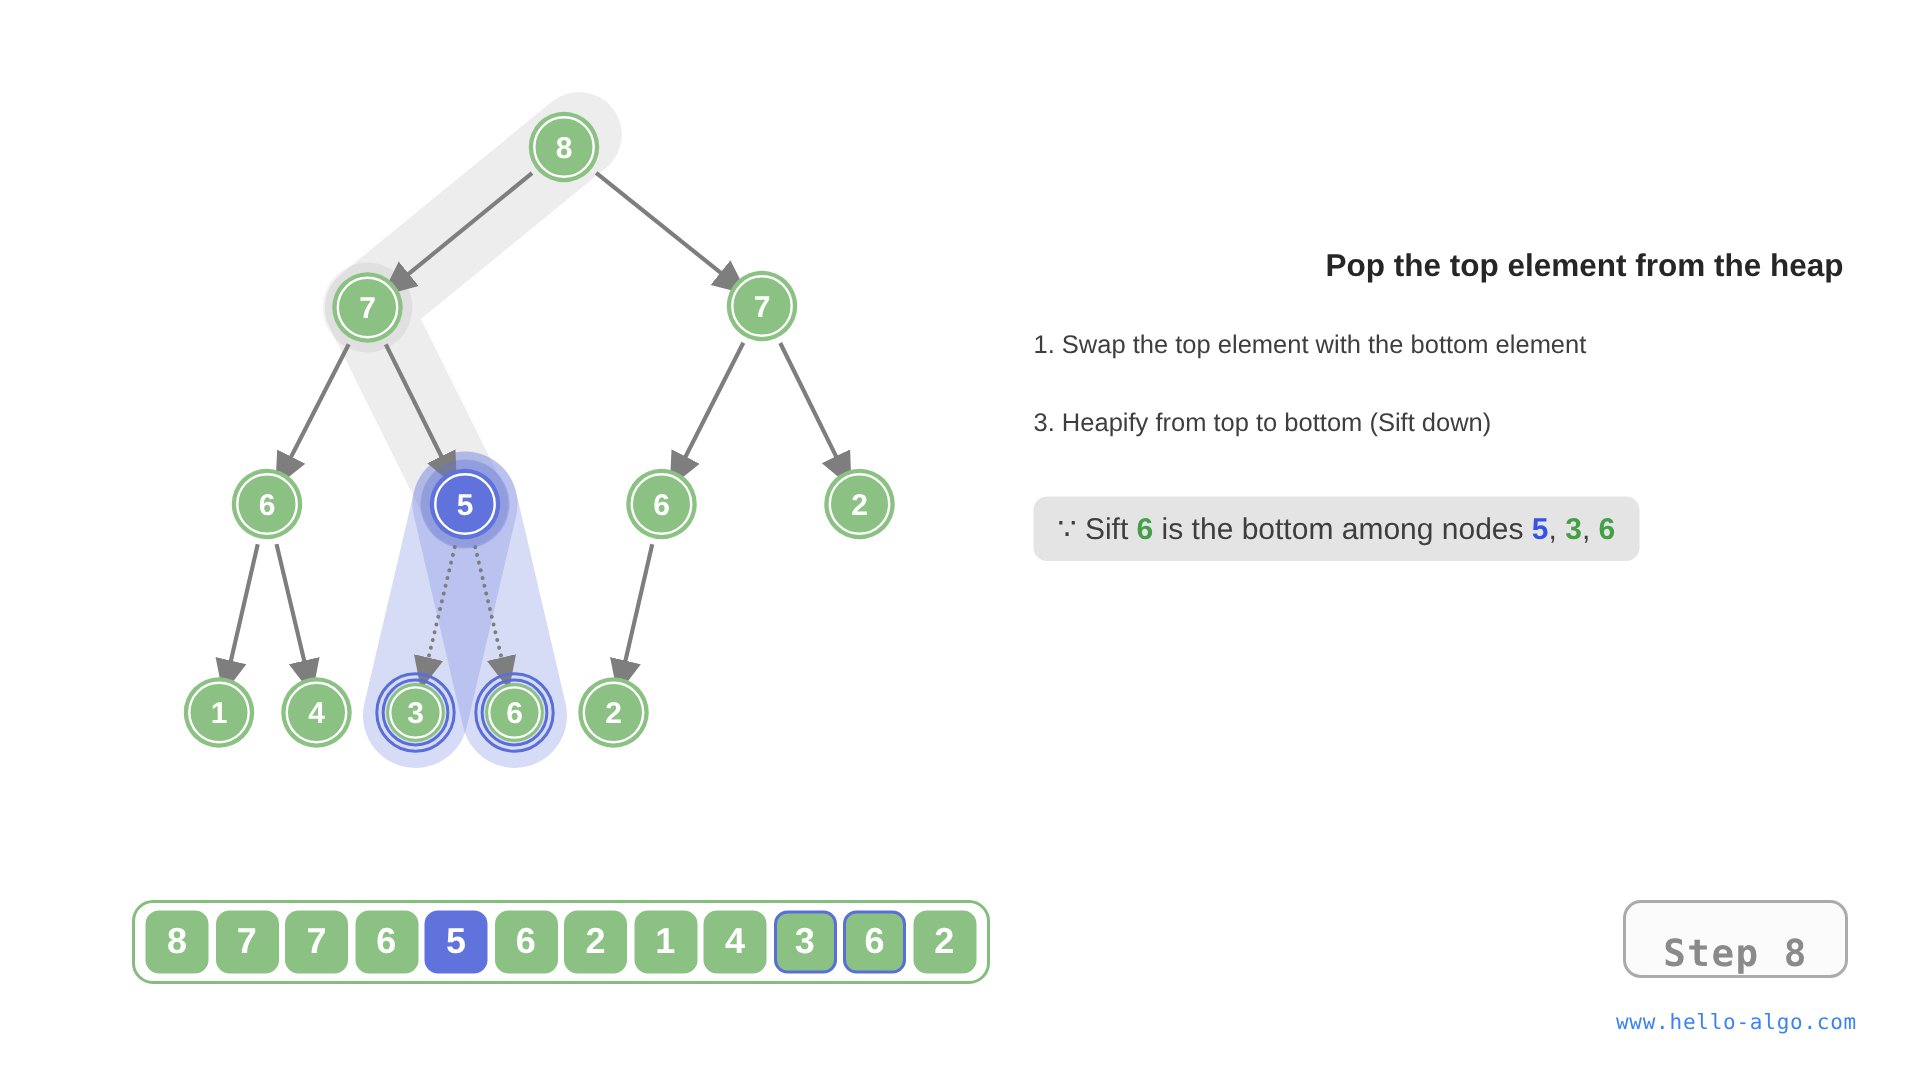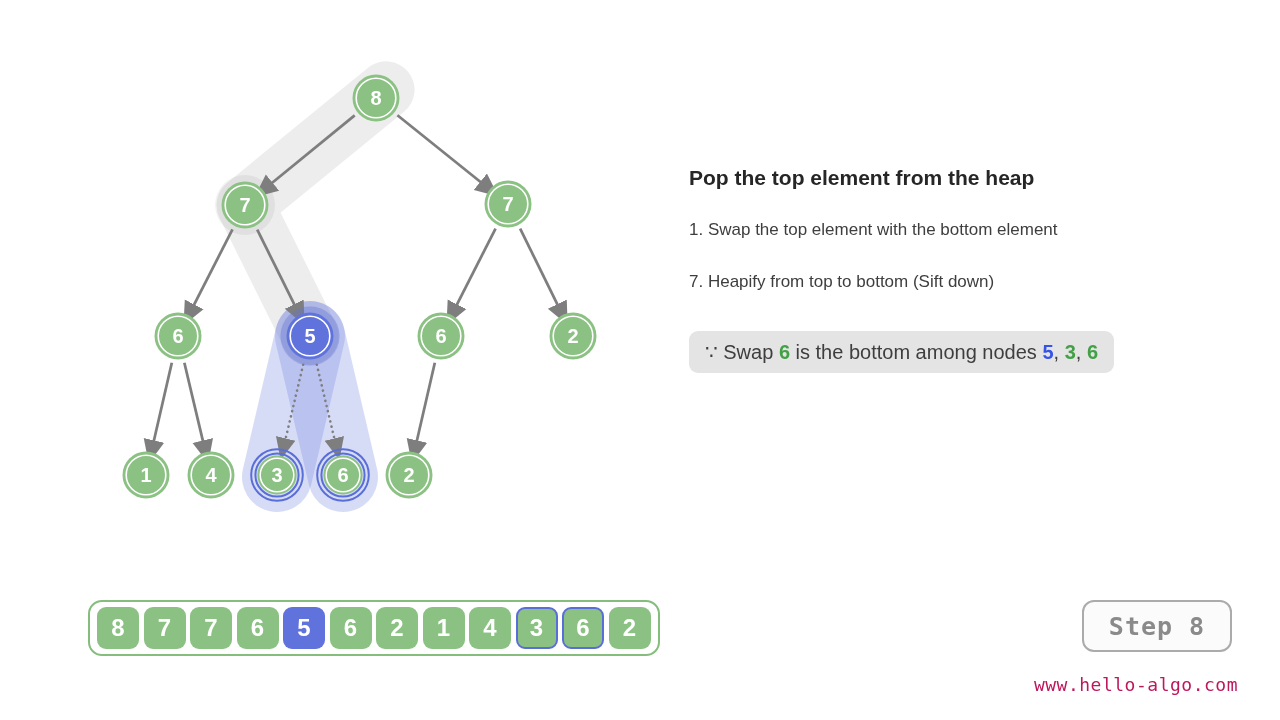--- a/index.html
+++ b/index.html
@@ -15,21 +15,21 @@
   body{
     background:#ffffff;
     font-family:"Liberation Sans", sans-serif;
     position:relative;
     overflow:hidden;
   }
   #tree-canvas{position:absolute;left:0;top:0;}
 
   
   .panel{position:absolute;left:689px;top:166px;width:540px;}
-  .panel-title{font-size:21px;font-weight:700;color:#262626;margin:0 0 26px 0;}
+  .panel-title{font-size:21px;font-weight:700;color:#262626;margin:0 0 26px 0;text-align:right;}
   .step-item{font-size:17px;color:#3E3E3E;line-height:28px;margin-bottom:24px;}
   .note-box{
     display:inline-block;background:#E4E4E4;border-radius:9px;
     padding:9px 16px;font-size:20px;color:#3E3E3E;margin-top:11px;
     white-space:nowrap;
   }
   .np-default{color:#3E3E3E;}
   .np-green{color:var(--text-green);font-weight:700;}
   .np-blue{color:var(--text-blue);font-weight:700;}
 
@@ -44,30 +44,30 @@
     color:#fff;font-weight:700;font-size:24px;
     display:flex;align-items:center;justify-content:center;
   }
   .cell.blue{background:var(--blue);}
   .cell.ring{border:2.5px solid var(--ring-blue);}
 
   
   .step-badge{
     position:absolute;left:1082px;top:600px;width:150px;height:52px;
     border:2px solid #ABABAB;border-radius:12px;background:#FBFBFB;
-    display:flex;align-items:center;justify-content:center;
+    display:flex;align-items:flex-end;justify-content:center;
     font-family:"DejaVu Sans Mono", monospace;font-weight:700;
     font-size:25px;color:#8A8A8A;letter-spacing:1px;
   }
 
   
   .watermark{
     position:absolute;right:42px;top:674px;
     font-family:"DejaVu Sans Mono", monospace;
-    font-size:18px;color:#be185d;letter-spacing:.5px;
+    font-size:14px;color:#3b82f6;letter-spacing:.5px;
   }
 
   svg text.node-digit{
     font-family:"Liberation Sans", sans-serif;
     font-weight:700;font-size:20px;fill:#ffffff;
   }
 </style>
 </head>
 <body>
 
@@ -157,24 +157,24 @@
       <circle cx="409" cy="475" r="23.5" fill="#8CC184"></circle>
       <circle cx="409" cy="475" r="19.8" fill="none" stroke="#fff" stroke-width="1.6"></circle>
       <text x="409" y="482" text-anchor="middle" class="node-digit">2</text>
     </g>
   </svg>
 
 <div class="panel">
   <h1 class="panel-title">Pop the top element from the heap</h1>
   <div id="step-list">
       <div class="step-item">1. Swap the top element with the bottom element</div>
-      <div class="step-item">7. Heapify from top to bottom (Sift down)</div>
+      <div class="step-item">3. Heapify from top to bottom (Sift down)</div>
     </div>
   <div class="note-box">
-    <span id="note-text"><span class="np-default">∵ Swap </span><span class="np-green">6</span><span class="np-default"> is the bottom among nodes </span><span class="np-blue">5</span><span class="np-default">, </span><span class="np-green">3</span><span class="np-default">, </span><span class="np-green">6</span></span>
+    <span id="note-text"><span class="np-default">∵ Sift </span><span class="np-green">6</span><span class="np-default"> is the bottom among nodes </span><span class="np-blue">5</span><span class="np-default">, </span><span class="np-green">3</span><span class="np-default">, </span><span class="np-green">6</span></span>
   </div>
 </div>
 
 <div class="array-wrap" id="array-wrap">
     <div class="cell">8</div>
     <div class="cell">7</div>
     <div class="cell">7</div>
     <div class="cell">6</div>
     <div class="cell blue">5</div>
     <div class="cell">6</div>

